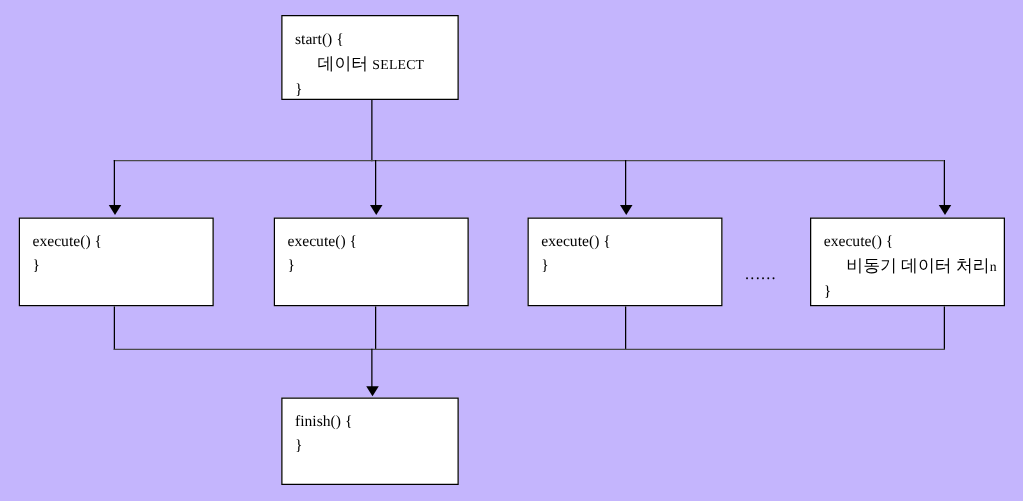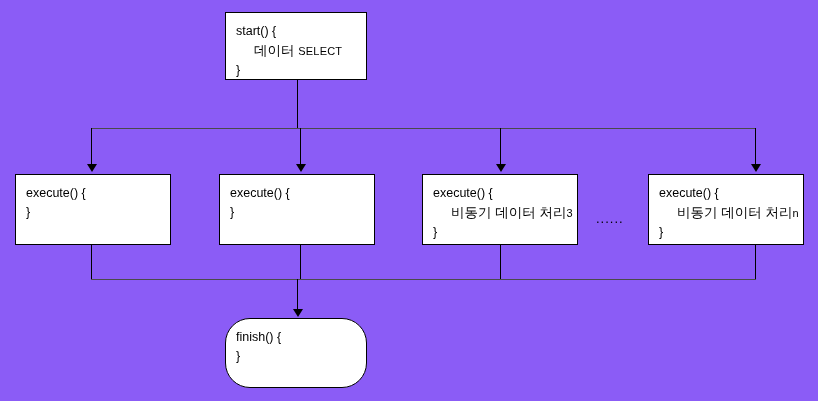--- a/index.html
+++ b/index.html
@@ -4,22 +4,22 @@
 <style>
   html, body {
     margin: 0;
     padding: 0;
     background: #ffffff;
   }
   #canvas {
     position: relative;
     width: 818px;
     height: 401px;
-    background: #8b5cf6;
-    font-family: Liberation Sans, sans-serif;
+    background: #c4b5fd;
+    font-family: Liberation Serif, serif;
     overflow: hidden;
   }
   .node {
     position: absolute;
     box-sizing: border-box;
     border: 1px solid #000000;
     background: #ffffff;
     padding: 9px 10px 8px 10px;
     font-size: 12.5px;
     line-height: 19px;
@@ -101,21 +101,20 @@
     <div class="ln">}</div>
   </div>
 
   <div class="node" style="left:219px; top:174px; width:156px; height:71px;">
     <div class="ln">execute() {</div>
     <div class="ln">}</div>
   </div>
 
   <div class="node" style="left:422px; top:174px; width:156px; height:71px;">
     <div class="ln">execute() {</div>
-    <div class="ln indent"><span>비동기 데이터 처리</span><span class="sub">3</span></div>
     <div class="ln">}</div>
   </div>
 
   <div class="ellipsis" style="left:596px; top:211px;">......</div>
 
   <div class="node" style="left:648px; top:174px; width:156px; height:71px;">
     <div class="ln">execute() {</div>
     <div class="ln indent"><span>비동기 데이터 처리</span><span class="sub">n</span></div>
     <div class="ln">}</div>
   </div>
@@ -123,18 +122,18 @@
   <div class="vline" style="left:91px; top:245px; height:35px;"></div>
   <div class="vline" style="left:300px; top:245px; height:35px;"></div>
   <div class="vline" style="left:500px; top:245px; height:35px;"></div>
   <div class="vline" style="left:755px; top:245px; height:35px;"></div>
 
   <div class="hline" style="left:91px; top:279px; width:665px;"></div>
 
   <div class="vline" style="left:297px; top:279px; height:32px;"></div>
   <div class="arrow" style="left:293px; top:309px;"></div>
 
-  <div class="node" style="left:225px; top:318px; width:142px; height:70px;border-radius:25px;">
+  <div class="node" style="left:225px; top:318px; width:142px; height:70px;">
     <div class="ln">finish() {</div>
     <div class="ln">}</div>
   </div>
 
 </div>
 
 </body></html>

